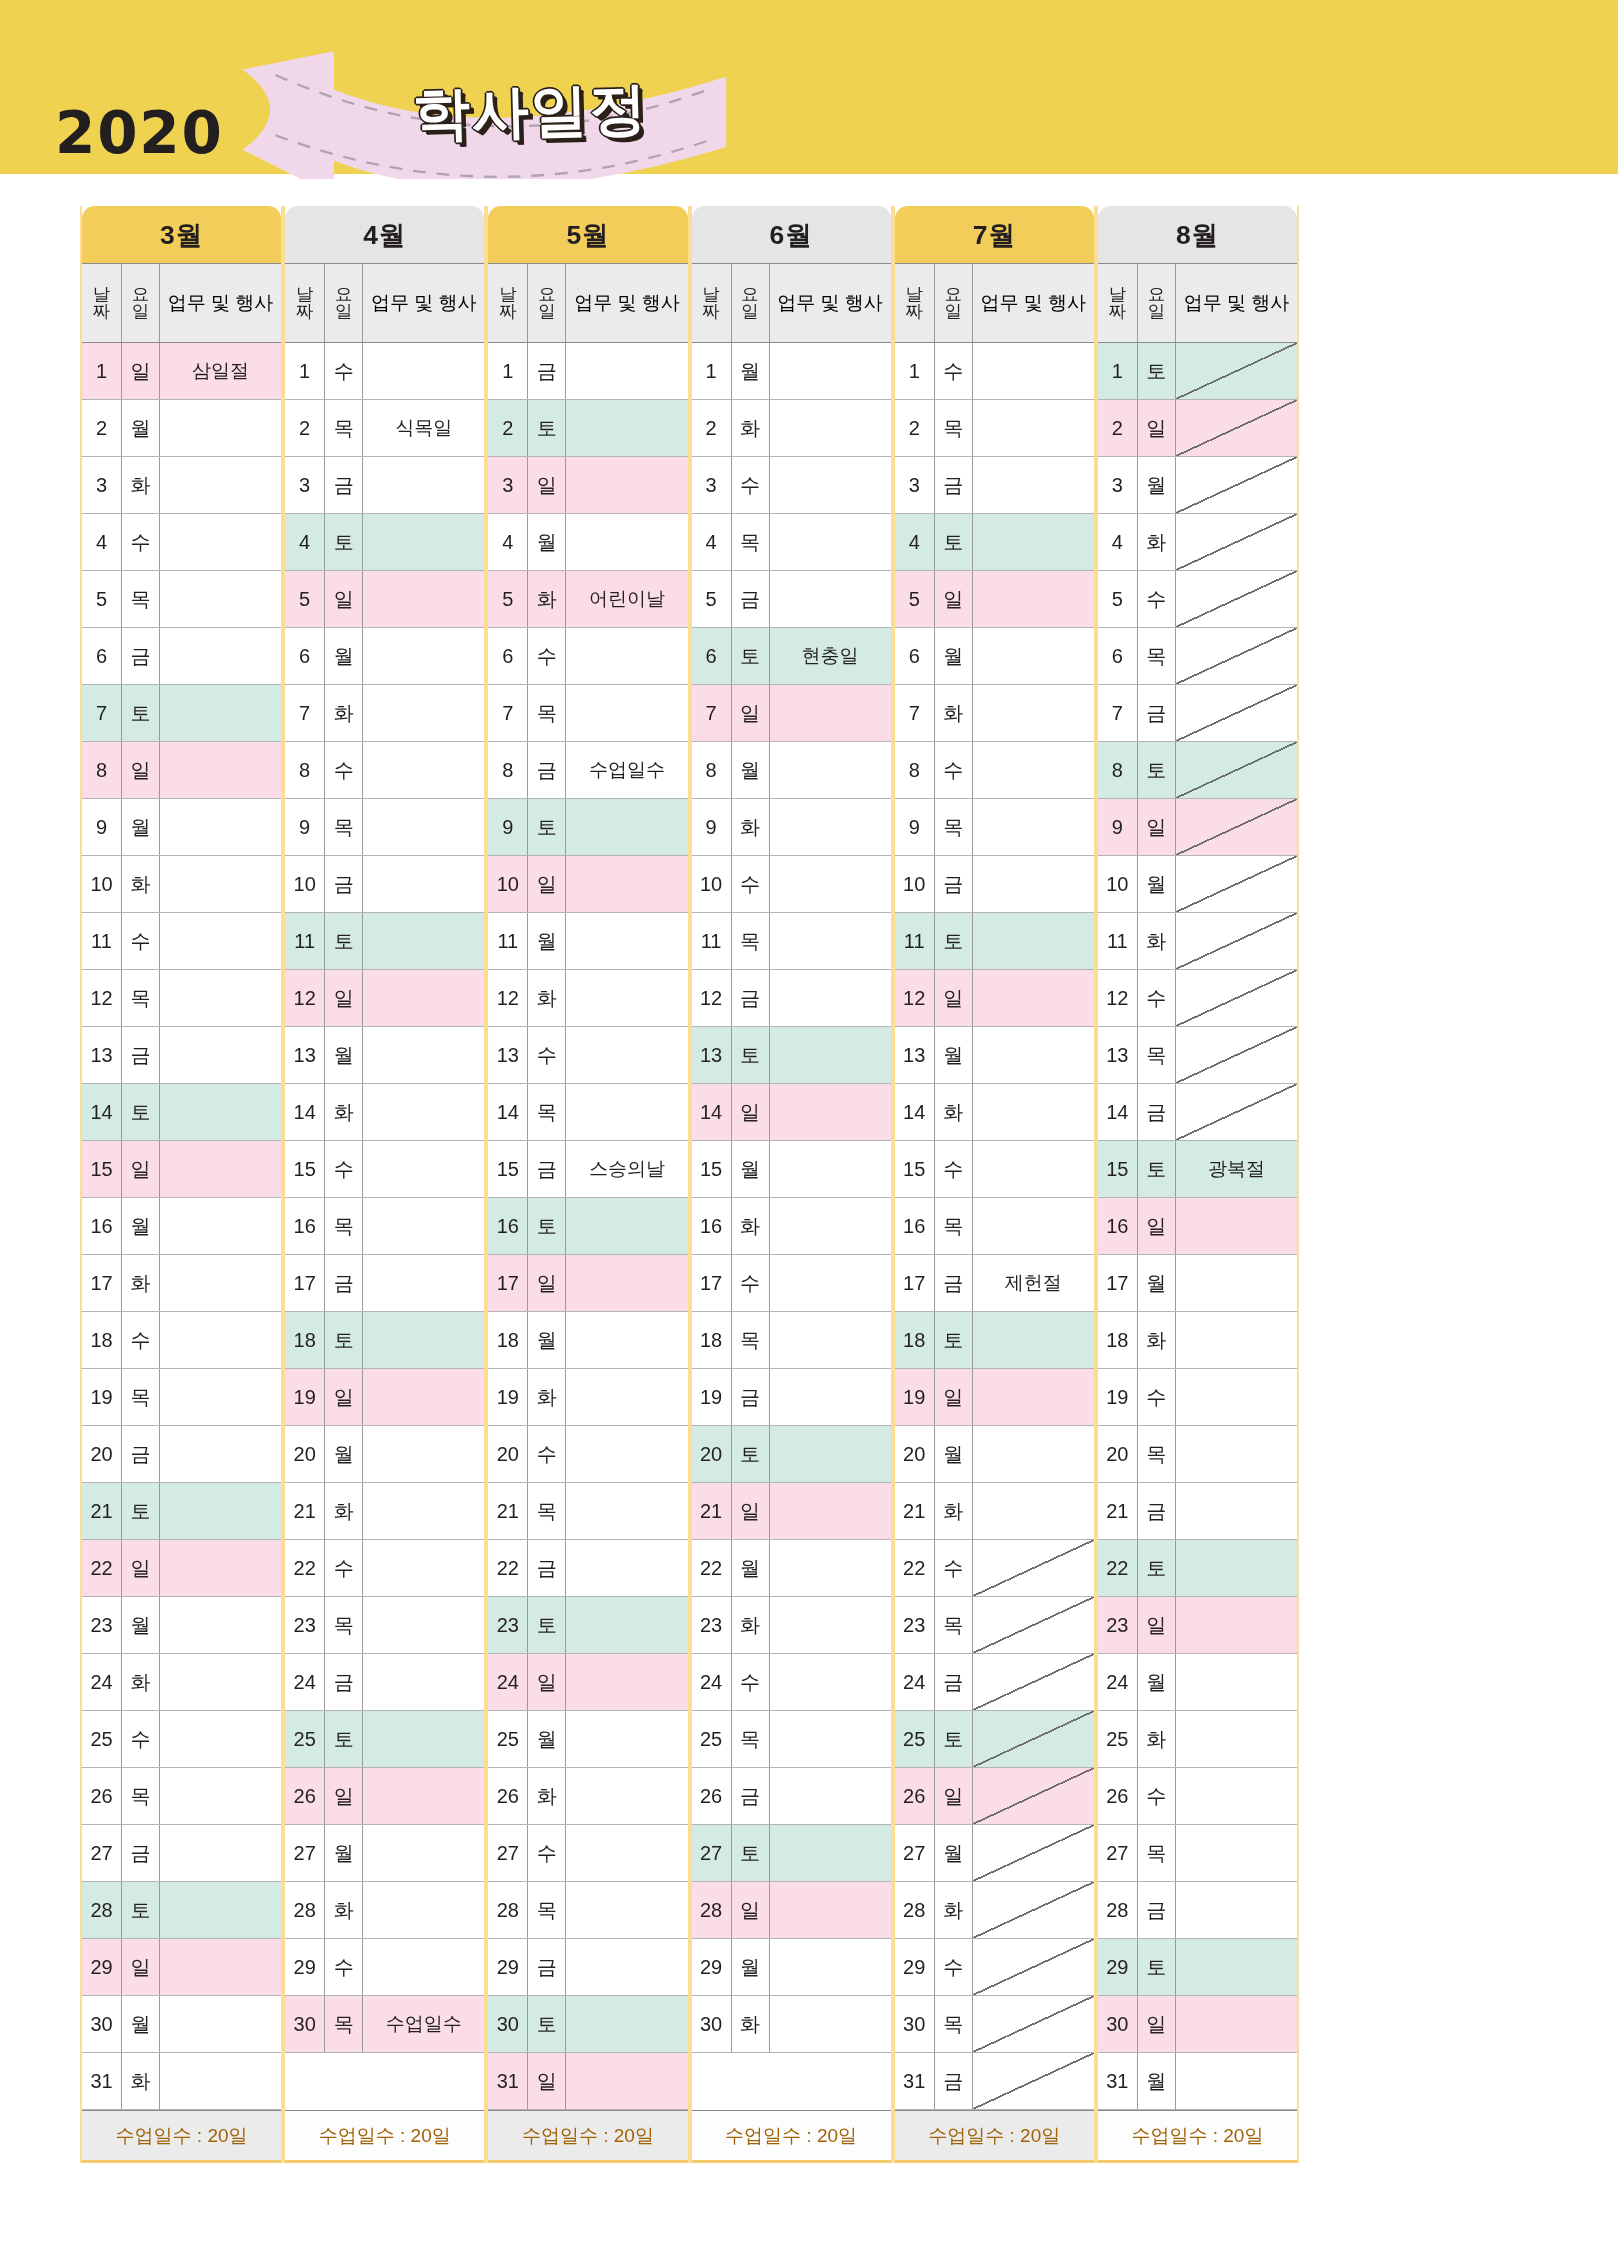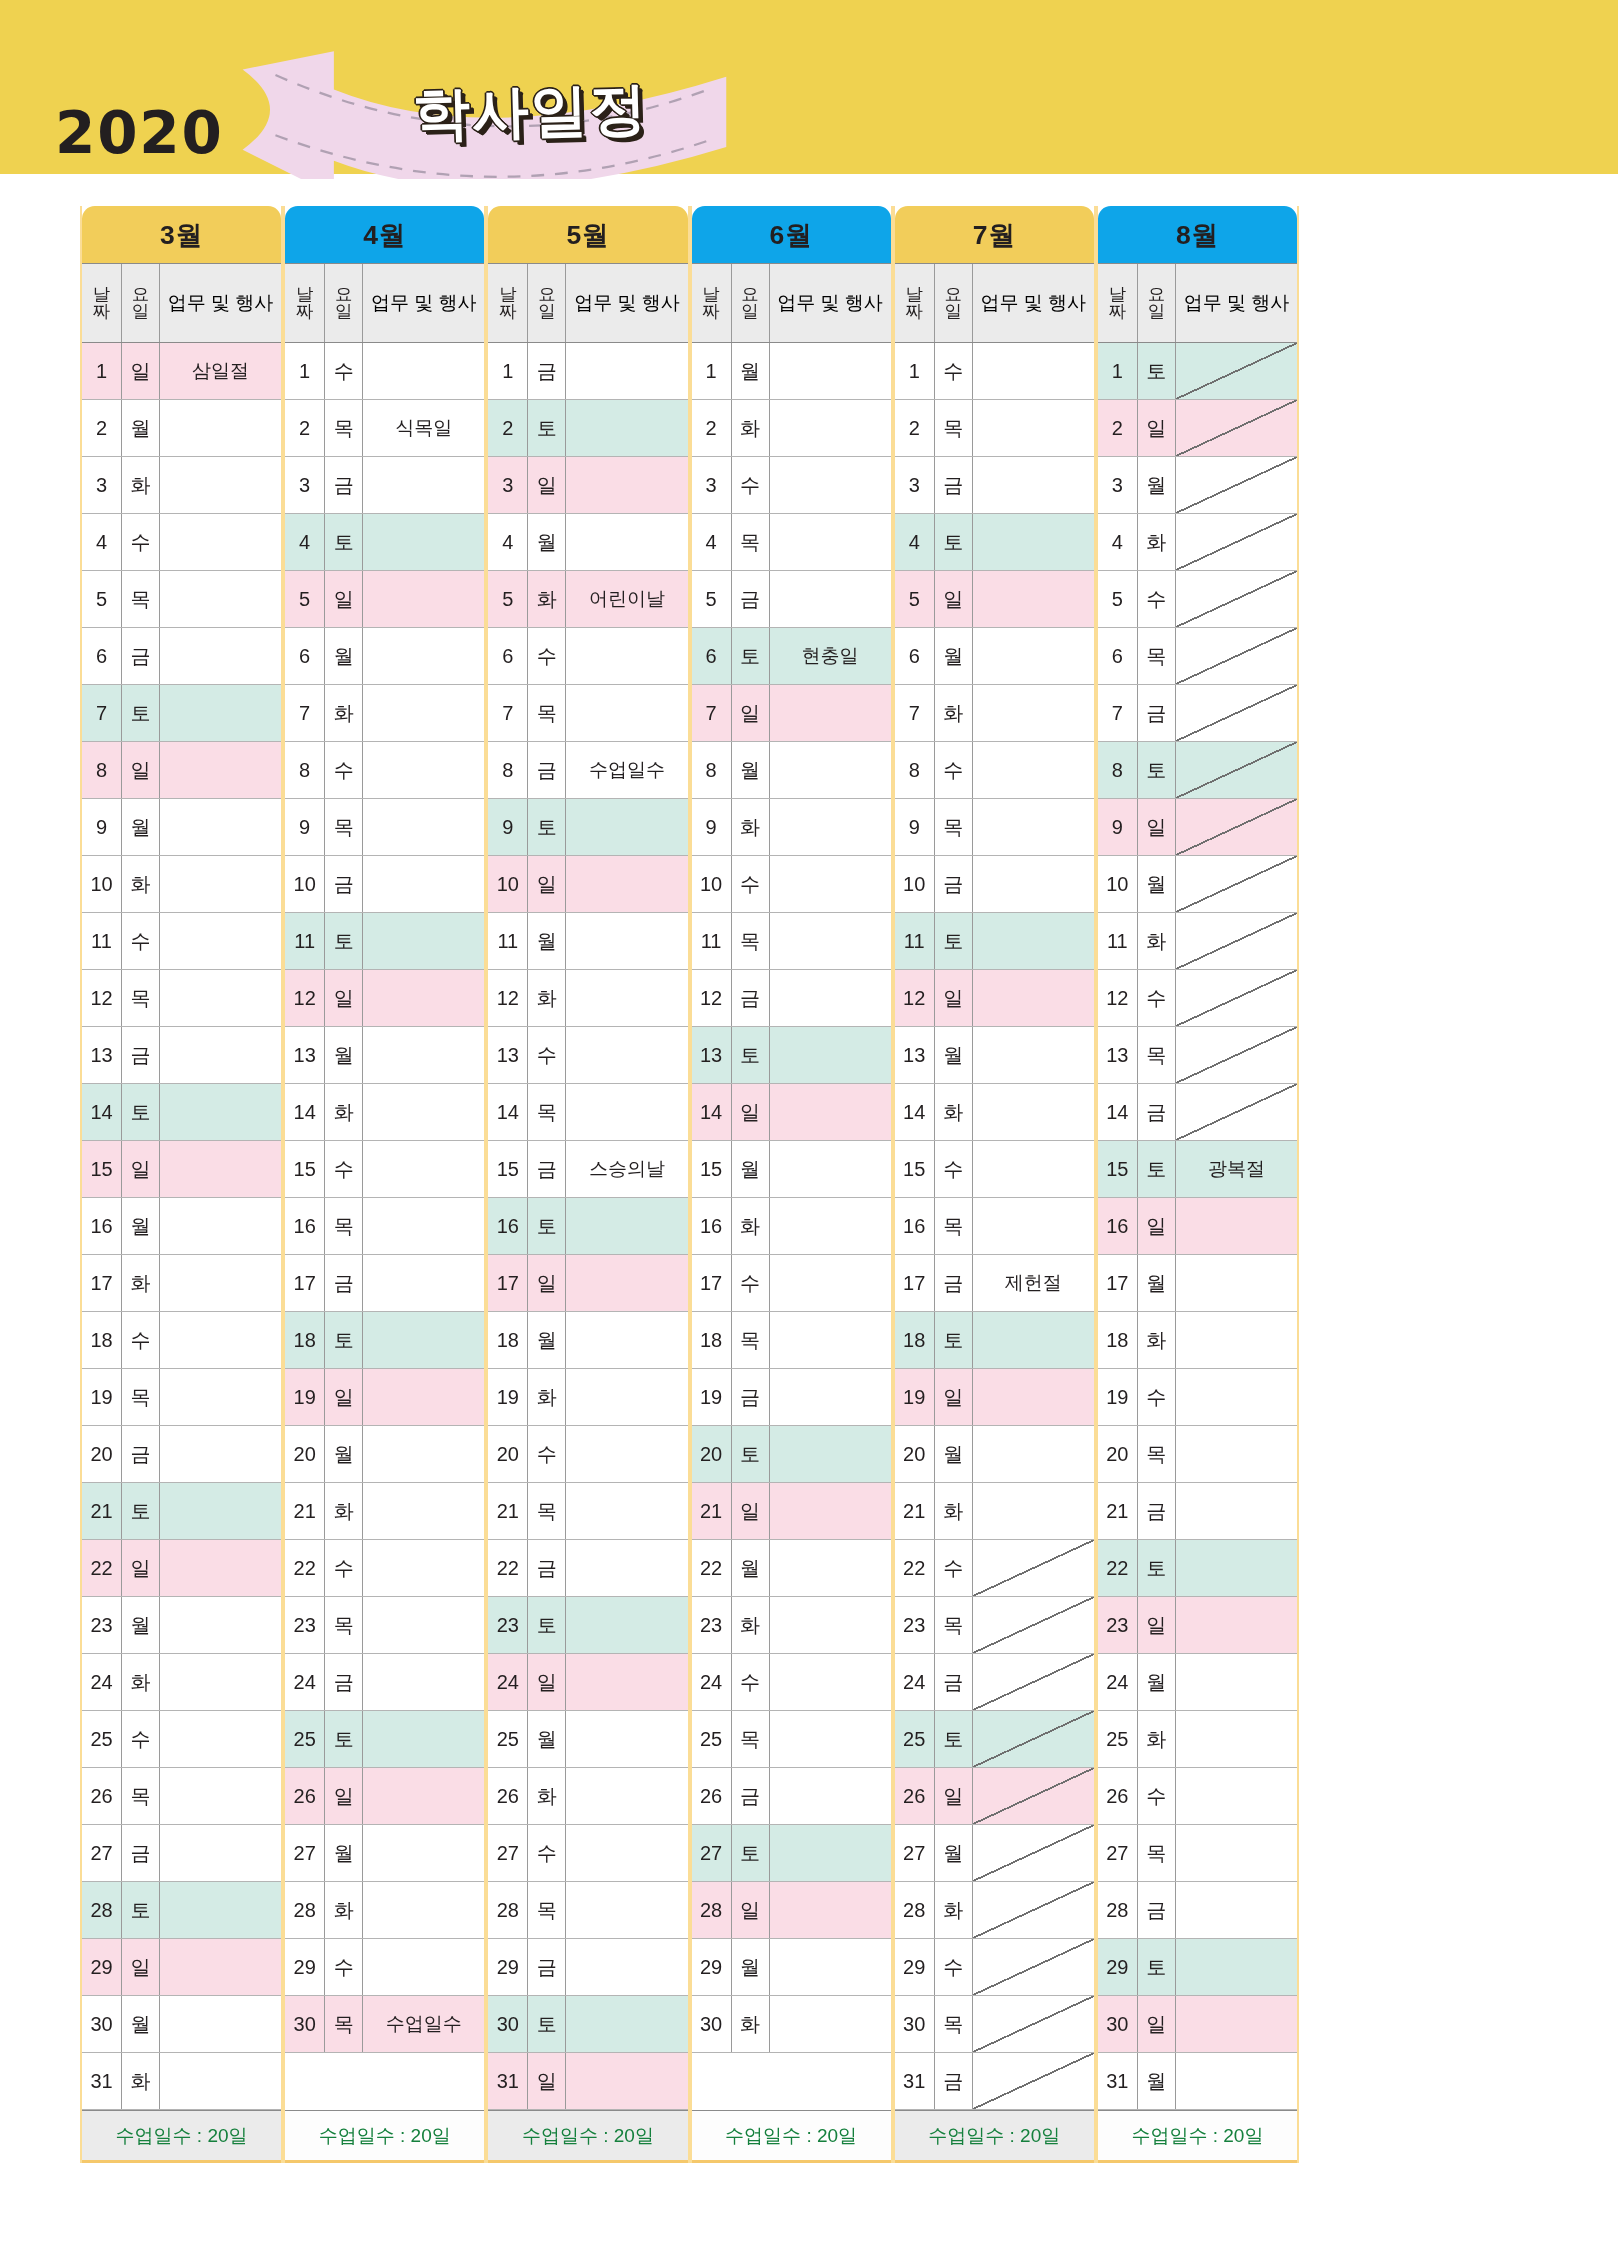--- a/index.html
+++ b/index.html
@@ -59,21 +59,21 @@
   .month-col:first-child { border-left: 2.7px solid #fbdd96; }
 
   .month-head {
     height: 57px;
     border-radius: 12.8px 12.8px 0 0;
     display: flex; align-items: center; justify-content: center;
     font-size: 26.5px; font-weight: 700; color: #231f20;
     letter-spacing: 0.9px;
   }
   .month-head.yellow { background: #f2cd5a; }
-  .month-head.green  { background: #0ea5e9; }
+  .month-head.green  { background: #e5e5e5; }
 
   .sub-head {
     display: flex; height: 80px;
     background: #ebebeb;
     border-top: 1.8px solid #8a8a8a;
     border-bottom: 1.8px solid #8a8a8a;
   }
   .sub-head .c-date, .sub-head .c-dow {
     display: flex; align-items: center; justify-content: center;
     font-size: 17.4px; color: #231f20; line-height: 0.95;
@@ -116,21 +116,21 @@
         transparent calc(50% - 0.9px), #6f6f6f calc(50% - 0.9px),
         #6f6f6f calc(50% + 0.9px), transparent calc(50% + 0.9px));
   }
 
   .foot {
     height: 53px;
     background: #ebebeb;
     border-top: 1.8px solid #8a8a8a;
     border-bottom: 3.7px solid #f5c86b;
     display: flex; align-items: center; justify-content: center;
-    font-size: 19px; color: #15803d;
+    font-size: 19px; color: #a16207;
   }
   .month-col.alt .foot { background: #fdfdfd; }
 </style>
 </head>
 <body>
 
 <div class="page">
 
   <div class="header-band">
     <div class="year">2020</div>

